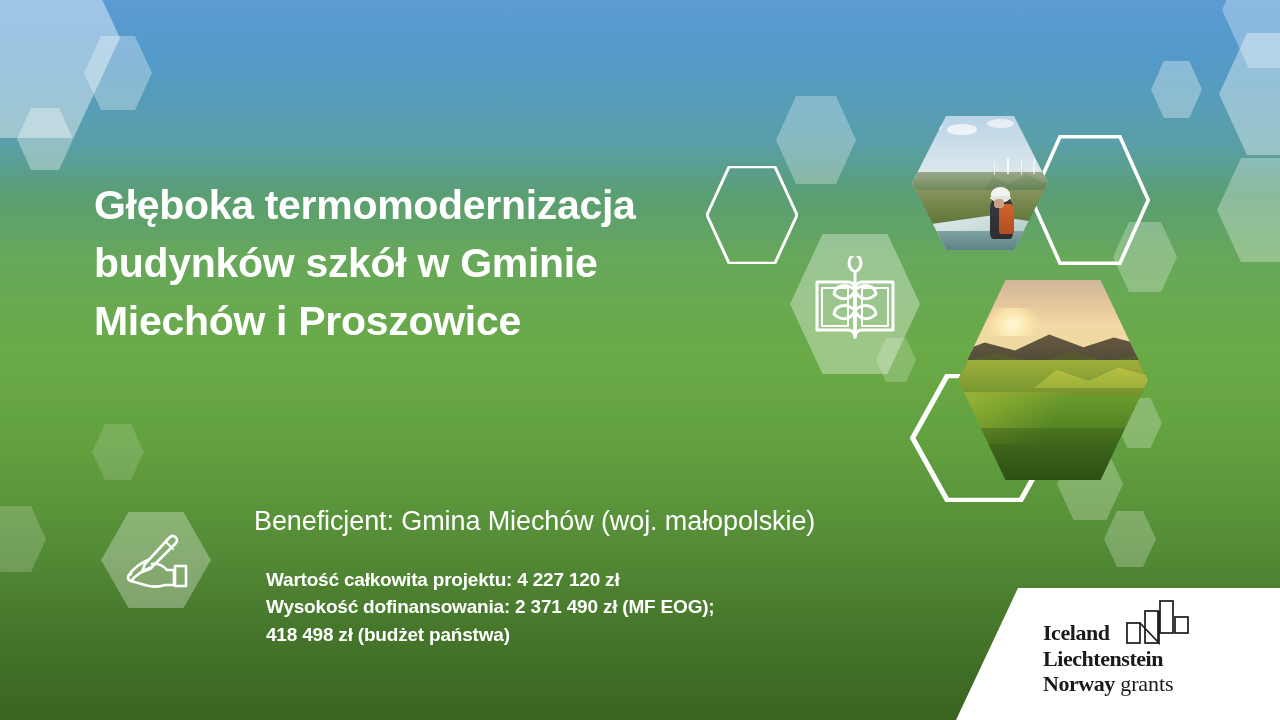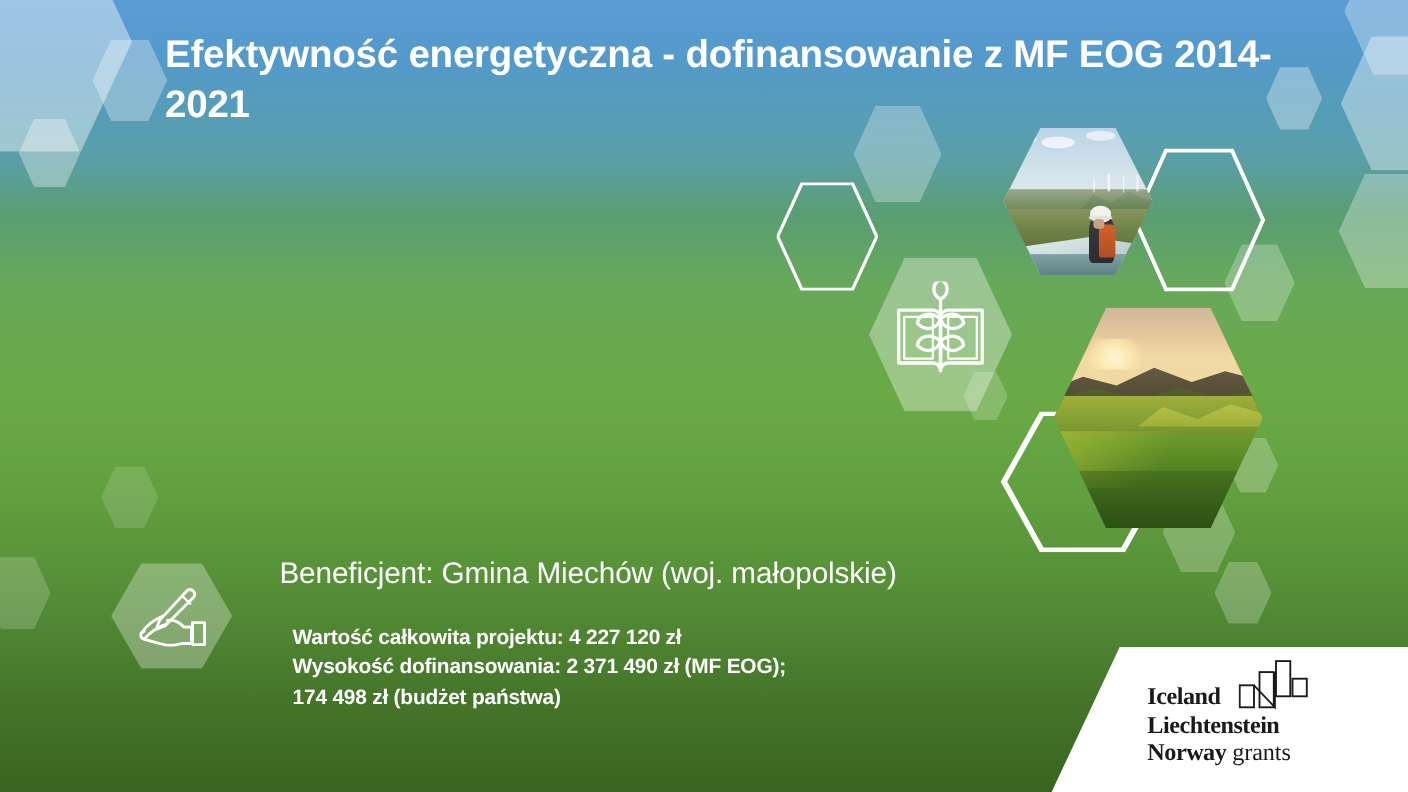--- a/index.html
+++ b/index.html
@@ -272,29 +272,29 @@
 
         <path d="M7 41 c4 -6 12 -12 19 -15"></path>
         <path d="M9 47 c5 -6 13 -11 21 -14"></path>
         <path d="M30 30 c6 -1 12 2 15 6 h7 v15 h-9 c-6 2 -14 2 -20 0 l-14 -4 c-4 -1 -4 -6 0 -7"></path>
 
         <path d="M53 32 h11 v20 h-11 Z"></path>
       </g>
     </svg>
   </div>
 
-  <div class="title">Efektywność energetyczna - dofinansowanie z MF EOG 2014-2021</div>
-
+
+  <div class="headline">Głęboka termomodernizacja budynków szkół w Gminie Miechów i Proszowice</div>
 
   <div class="beneficiary">Beneficjent: Gmina Miechów (woj. małopolskie)</div>
 
   <div class="funding">
     <div>Wartość całkowita projektu: 4 227 120 zł</div>
     <div>Wysokość dofinansowania: 2 371 490 zł (MF EOG);</div>
-    <div>174 498 zł (budżet państwa)</div>
+    <div>418 498 zł (budżet państwa)</div>
   </div>
 
   <div id="grants-panel"></div>
 
   <div id="grants-mark">
     <svg viewBox="0 0 66 46">
       <g fill="none" stroke="#1a1a1a" stroke-width="1.7">
         <rect x="1" y="24" width="13" height="20"></rect>
         <rect x="19" y="12" width="13" height="32"></rect>
         <rect x="34" y="2" width="13" height="32"></rect>

